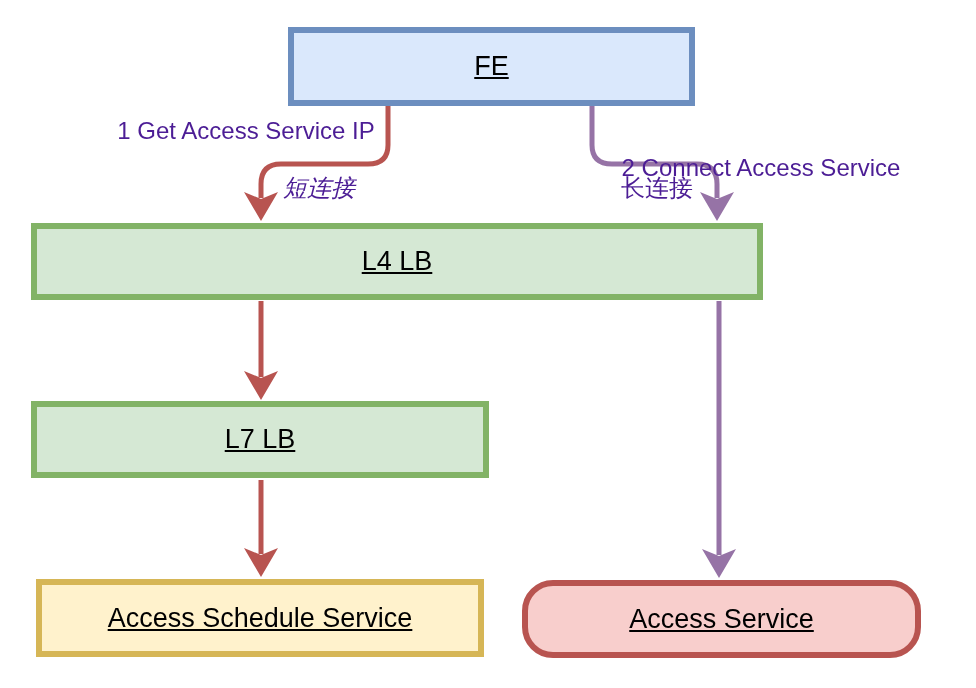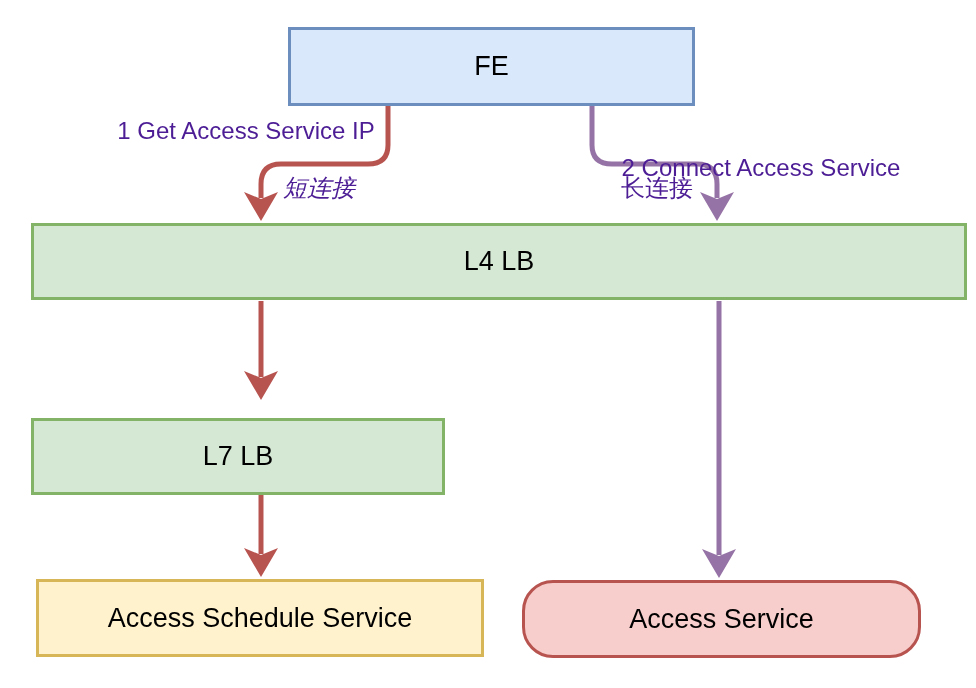--- a/index.html
+++ b/index.html
@@ -19,33 +19,34 @@
     position: absolute;
     left: 0;
     top: 0;
     width: 976px;
     height: 688px;
     pointer-events: none;
   }
   .node {
     position: absolute;
     box-sizing: border-box;
-    border: 3px solid #404040;
+    border: 6px solid #404040;
     display: flex;
     align-items: center;
     justify-content: center;
     color: #000000;
     font-size: 27px;
     line-height: 1.2;
     text-align: center;
     white-space: nowrap;
+    text-decoration: underline;
   }
   .node-fe            { left: 288px; top: 27px;  width: 407px; height: 79px; }
-  .node-l4lb          { left: 31px;  top: 223px; width: 936px; height: 77px; }
-  .node-l7lb          { left: 31px;  top: 418px; width: 414px; height: 77px; }
+  .node-l4lb          { left: 31px;  top: 223px; width: 732px; height: 77px; }
+  .node-l7lb          { left: 31px;  top: 401px; width: 458px; height: 77px; }
   .node-access-sched  { left: 36px;  top: 579px; width: 448px; height: 78px; }
   .node-access-svc    { left: 522px; top: 580px; width: 399px; height: 78px; border-radius: 31px; }
   .edge-label {
     position: absolute;
     transform: translate(-50%, -50%);
     color: #4c1d95;
     font-size: 24px;
     white-space: nowrap;
   }
   .lbl-get-ip   { left: 246px; top: 131px; }

